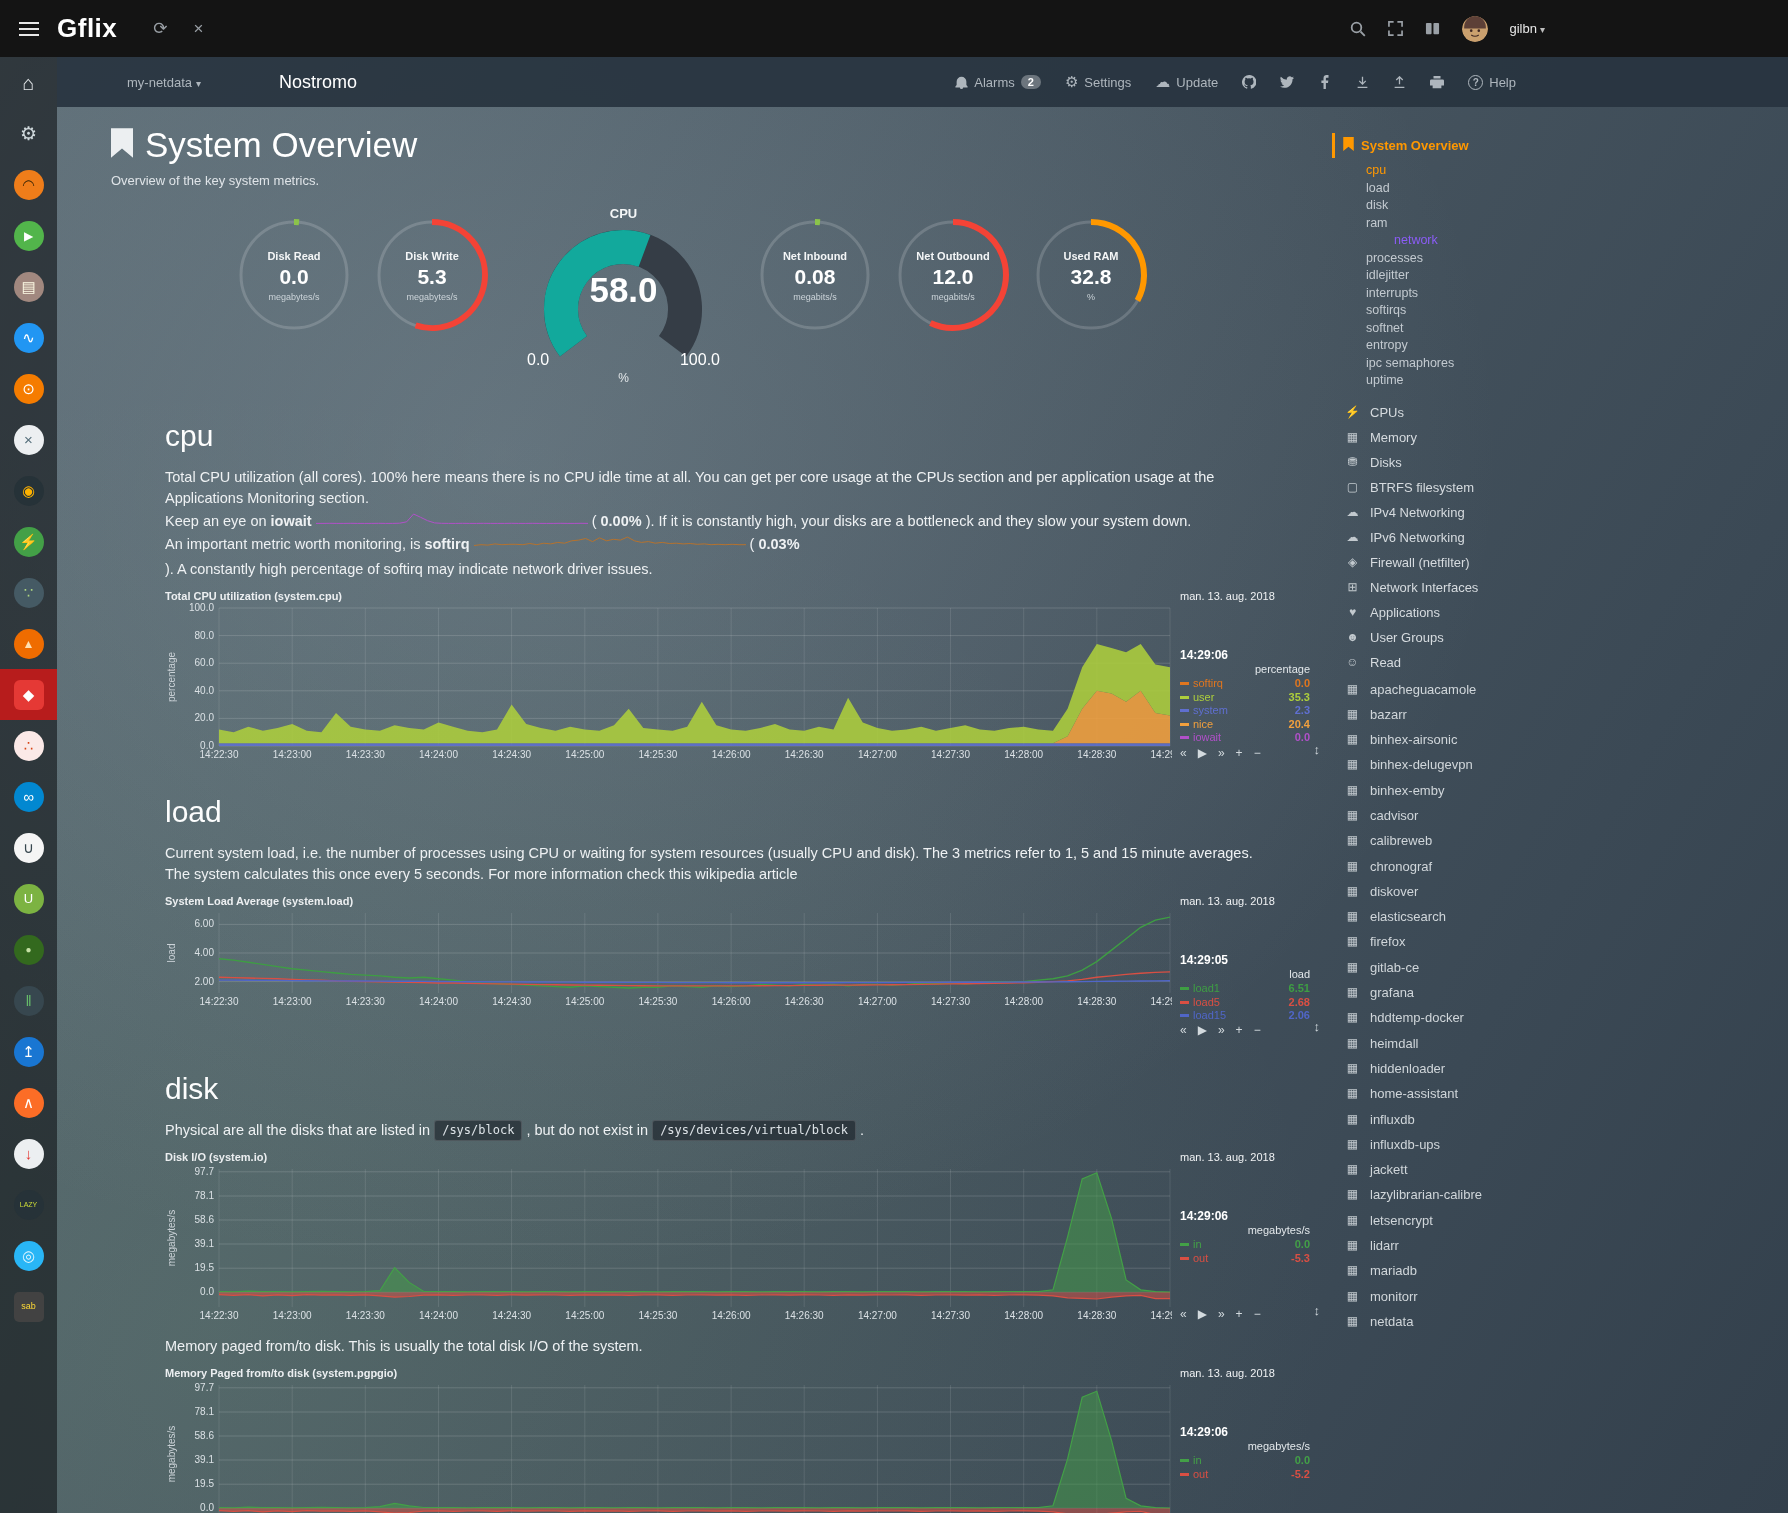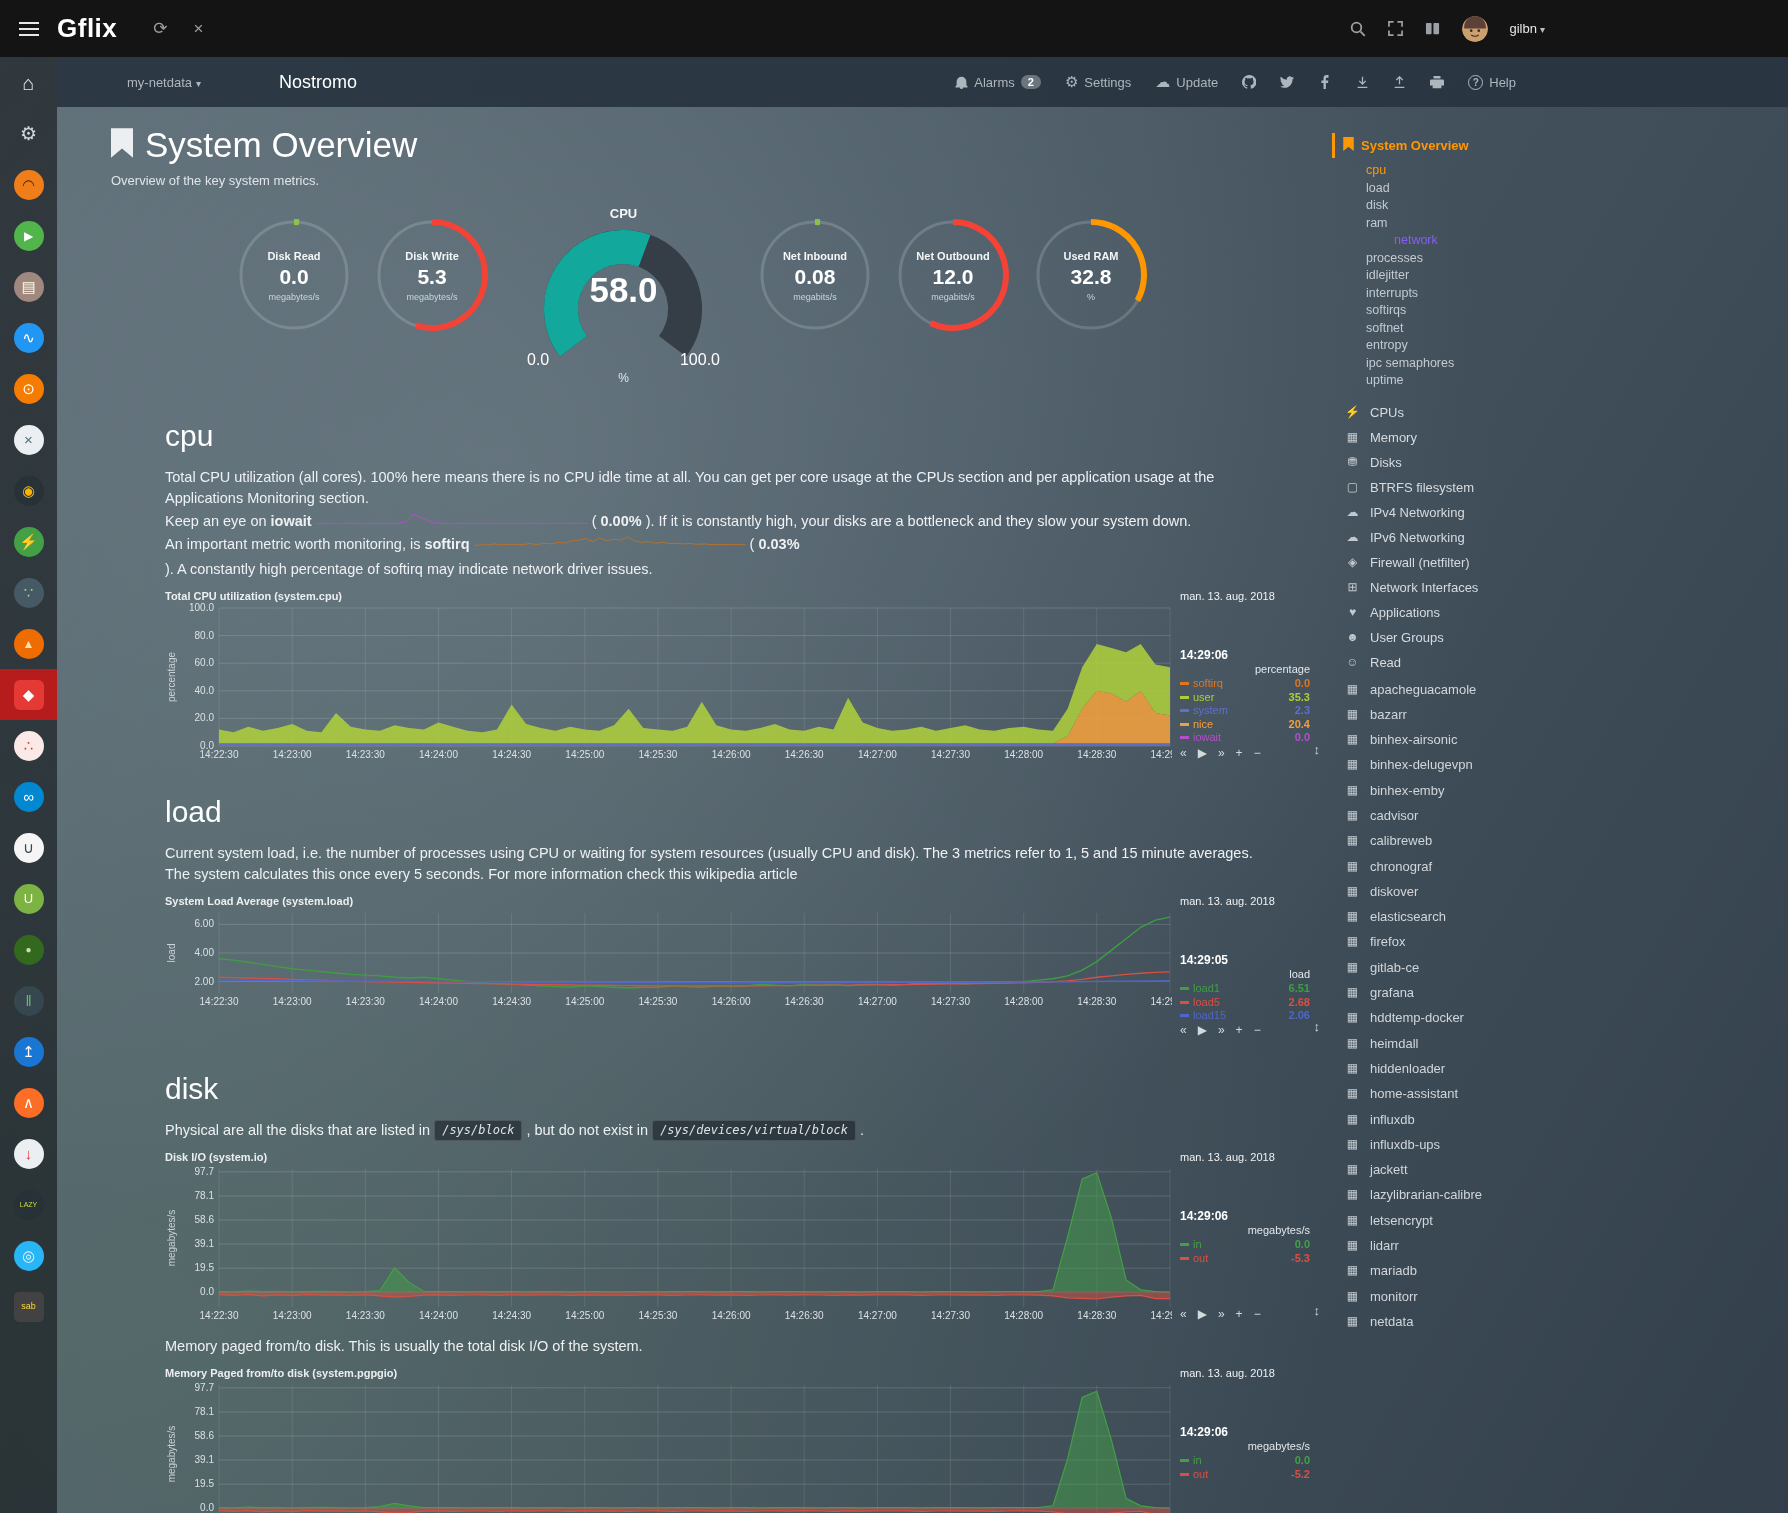--- a/index.html
+++ b/index.html
@@ -54,21 +54,21 @@
   .gauge-big{position:relative;width:205px;margin:-10px 10px 0 10px;flex:none;cursor:pointer;}
   .gauge-big .g-title{text-align:center;font-size:13px;font-weight:bold;color:#f4f6f7;margin-bottom:2px;}
   .big-value{position:absolute;top:64px;left:0;right:0;text-align:center;font-size:35px;font-weight:bold;color:#fff;}
   .big-minmax{display:flex;justify-content:space-between;padding:0 6px;margin-top:-16px;font-size:16px;color:#fff;}
   .big-unit-row{text-align:center;font-size:12px;color:#e4e8eb;margin-top:2px;}
   
   .chart-section h2{font-size:30px;font-weight:400;color:#fcfdfd;margin:34px 0 14px 0;}
   .chart-section p{font-size:14.5px;color:#eef1f3;line-height:1.45;max-width:1105px;}
   .note{display:flex;align-items:center;flex-wrap:wrap;gap:4px;margin-top:2px;}
   .spark{display:inline-block;vertical-align:middle;}
-  code.chip{font-family:"DejaVu Sans Mono", monospace;font-size:12px;background:rgba(20,26,32,0.55);border:1px solid rgba(255,255,255,0.15);border-radius:3px;padding:1px 7px;color:#dde3e7;font-style:italic;}
+  code.chip{font-family:"DejaVu Sans Mono", monospace;font-size:12px;background:rgba(20,26,32,0.55);border:1px solid rgba(255,255,255,0.15);border-radius:3px;padding:1px 7px;color:#dde3e7;}
   
   .chart-block{display:flex;margin:10px 0 4px 0;position:relative;}
   .plot-wrap{flex:1;min-width:0;}
   .chart-title{font-size:11px;font-weight:bold;color:#eceff1;margin-bottom:1px;}
   .plot{width:100%;}
   .legend-col{width:142px;flex:none;display:flex;flex-direction:column;font-size:11px;padding:0 4px 0 8px;}
   .legend-date{color:#f0f2f4;}
   .legend-time{color:#fff;font-weight:bold;font-size:12px;margin-top:46px;}
   .legend-unit{text-align:right;color:#e3e8eb;margin:1px 0 2px 0;}
   .lrow{display:flex;align-items:center;line-height:13.5px;}

